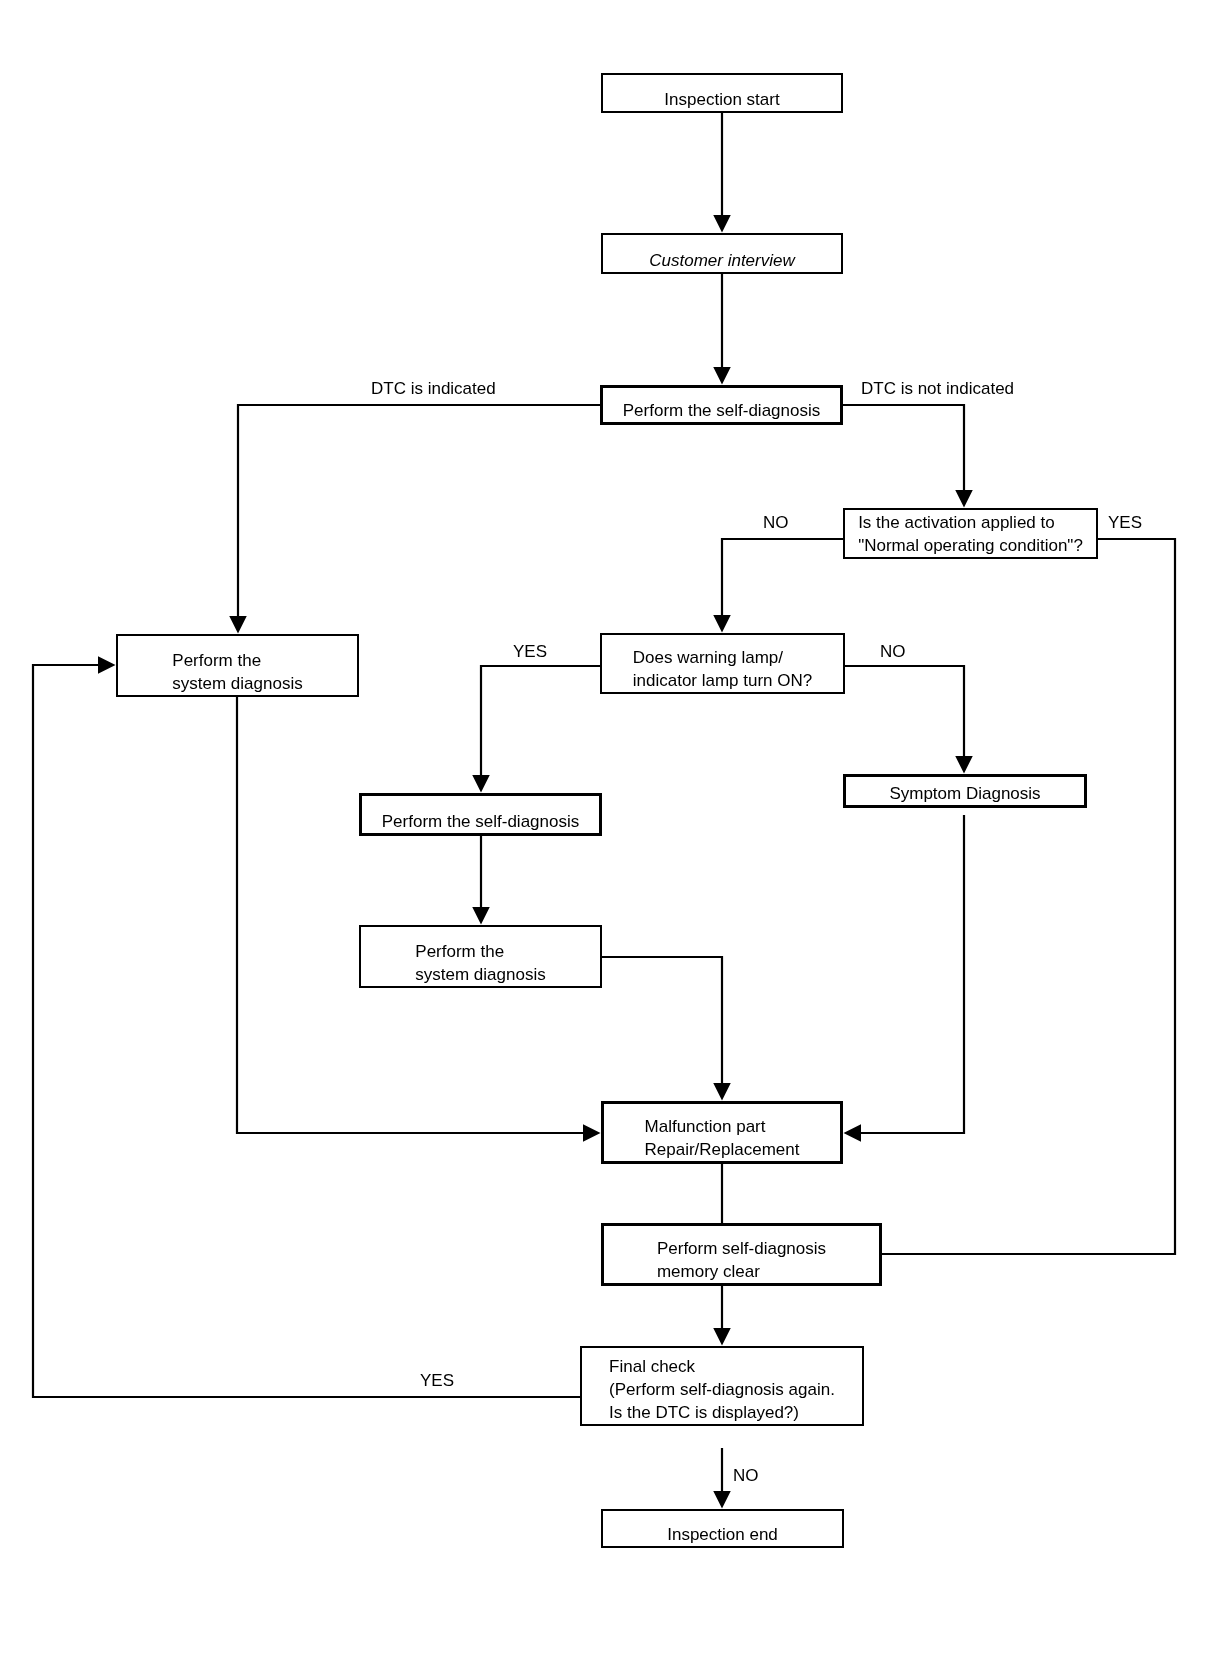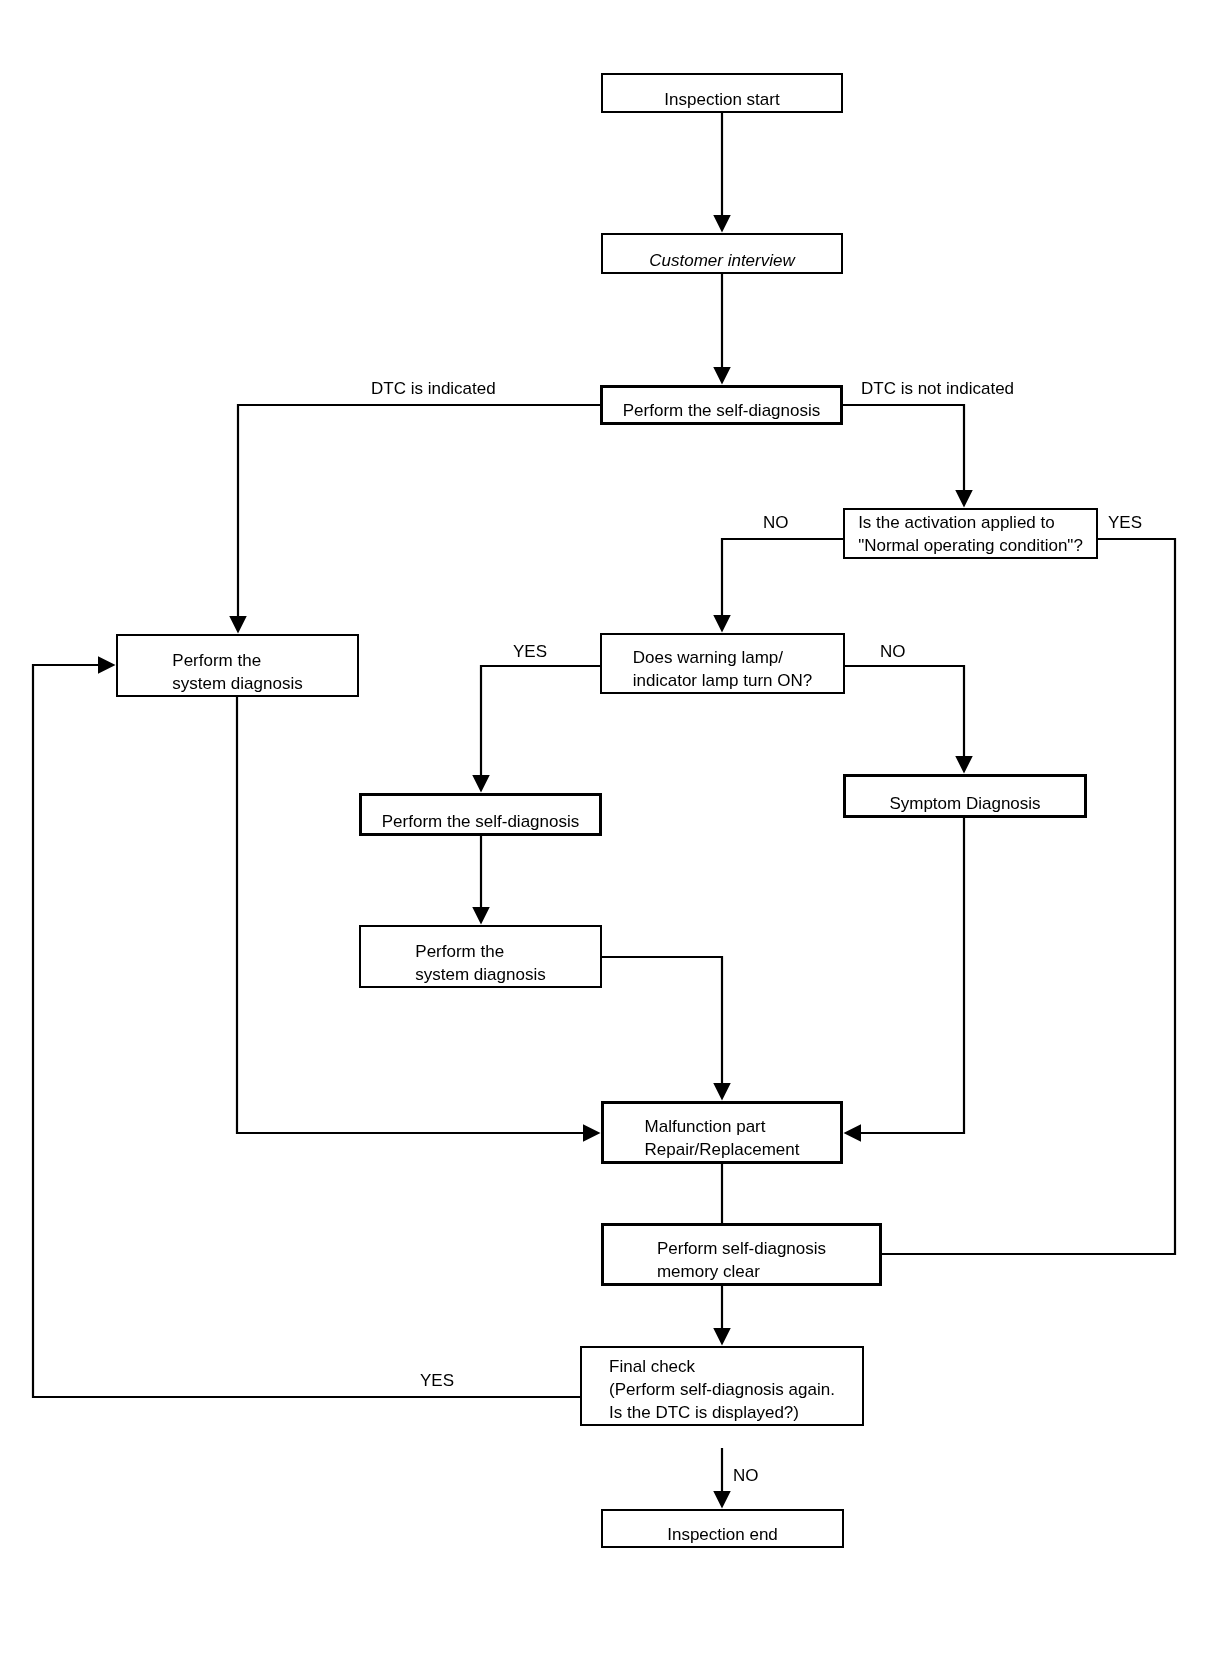--- a/index.html
+++ b/index.html
@@ -52,21 +52,21 @@
 
   
   .n-inspection-start   { left: 601px; top: 73px;   width: 242px; height: 40px;  }
   .n-customer-interview { left: 601px; top: 233px;  width: 242px; height: 41px; font-style: italic;  }
   .n-self-diag-1        { left: 600px; top: 385px;  width: 243px; height: 40px;  }
   .n-activation         { left: 843px; top: 508px;  width: 255px; height: 51px;  }
   .n-warning            { left: 600px; top: 633px;  width: 245px; height: 61px;  }
   .n-sys-diag-left      { left: 116px; top: 634px;  width: 243px; height: 63px;  }
   .n-self-diag-mid      { left: 359px; top: 793px;  width: 243px; height: 43px;  }
   .n-sys-diag-mid       { left: 359px; top: 925px;  width: 243px; height: 63px;  }
-  .n-symptom            { left: 843px; top: 774px;  width: 244px; height: 44px;  }
+  .n-symptom            { left: 843px; top: 774px;  width: 244px; height: 34px;  }
   .n-malfunction        { left: 601px; top: 1101px; width: 242px; height: 63px;  }
   .n-memory-clear       { left: 601px; top: 1223px; width: 281px; height: 63px;  }
   .n-final-check        { left: 580px; top: 1346px; width: 284px; height: 80px; }
   .n-inspection-end     { left: 601px; top: 1509px; width: 243px; height: 39px;  }
 
   
   .l-dtc-indicated     { left: 347px;  top: 379px; margin-left: 24px;  }
   .l-dtc-not-indicated { left: 861px;  top: 379px;  }
   .l-activation-no     { left: 763px;  top: 513px;  }
   .l-activation-yes    { left: 1108px; top: 513px;  }

